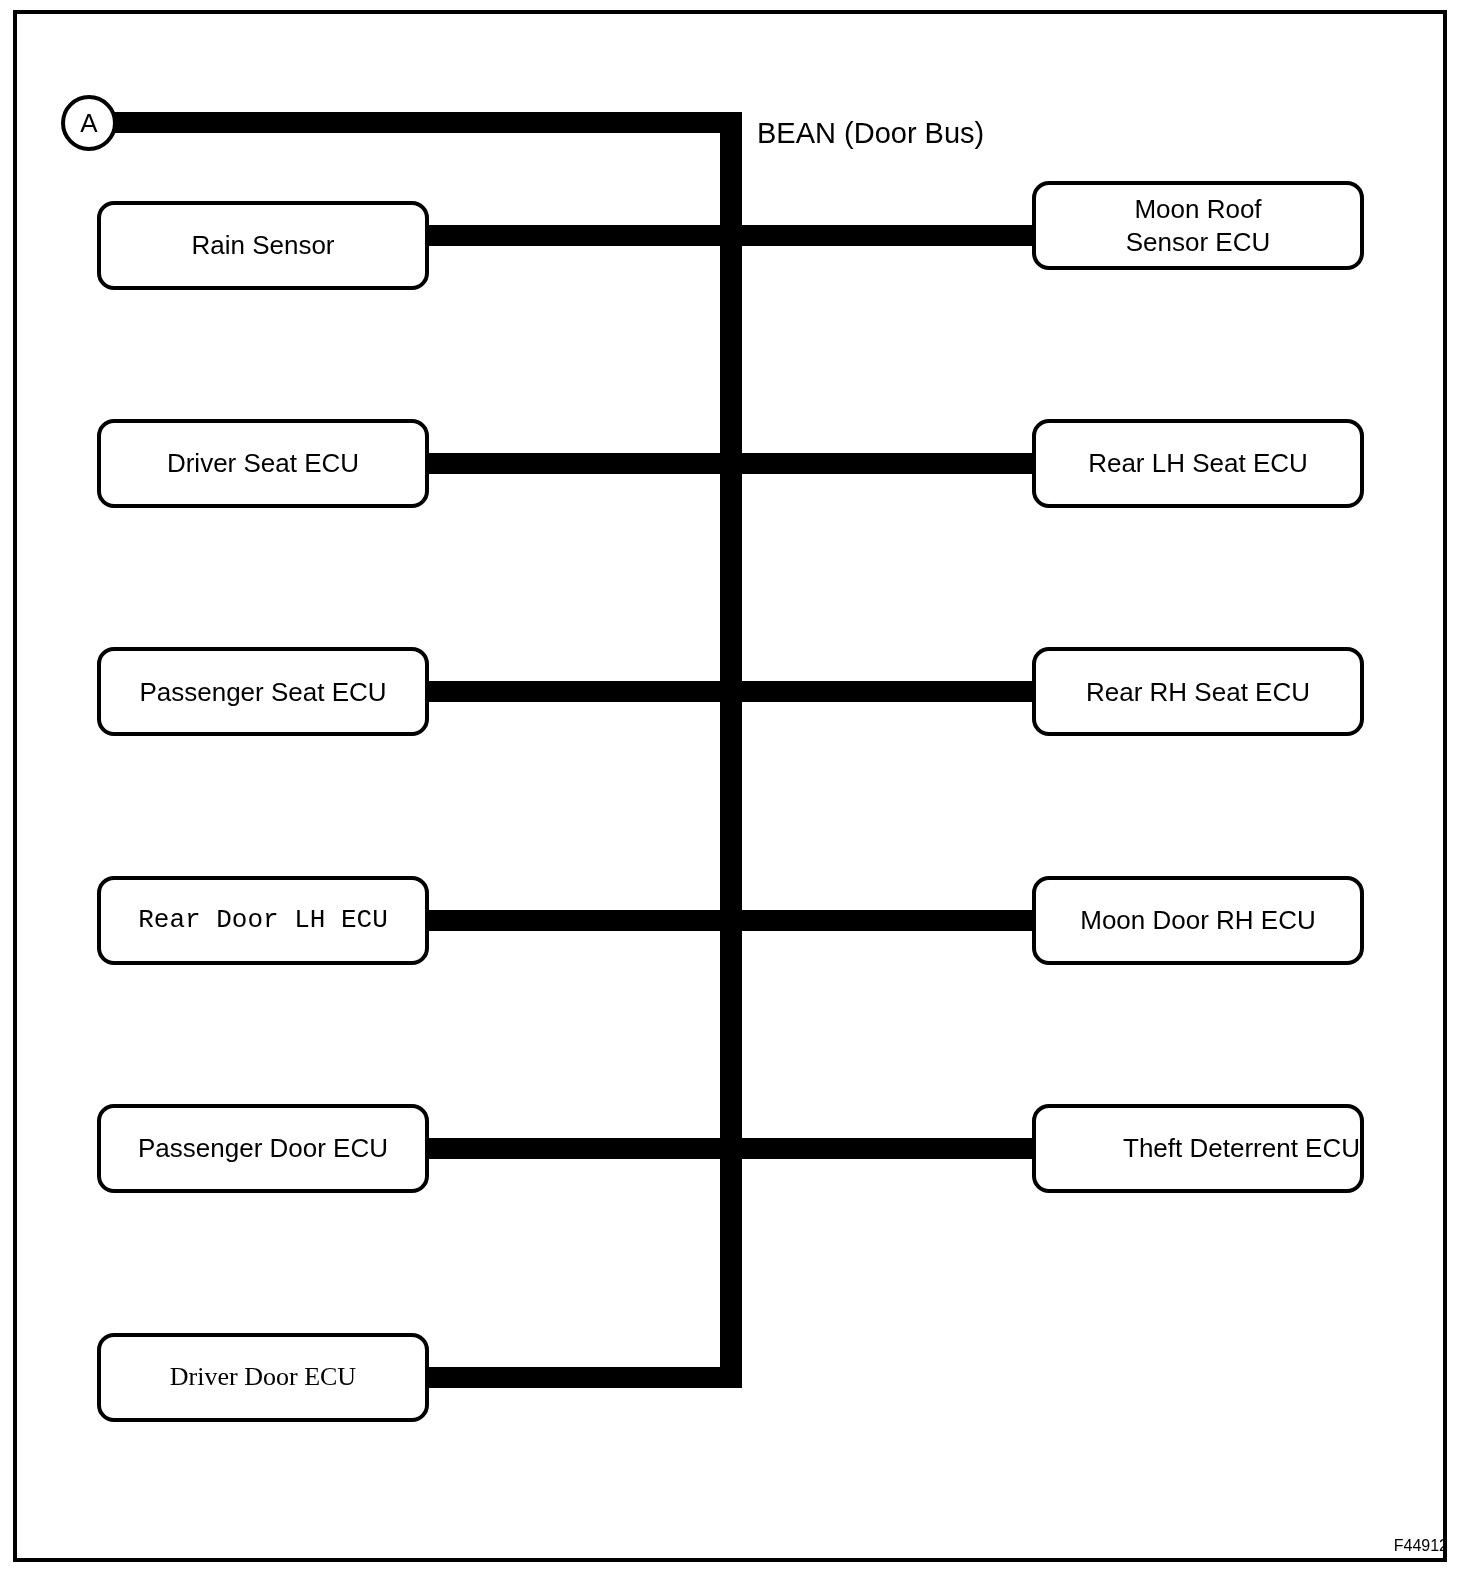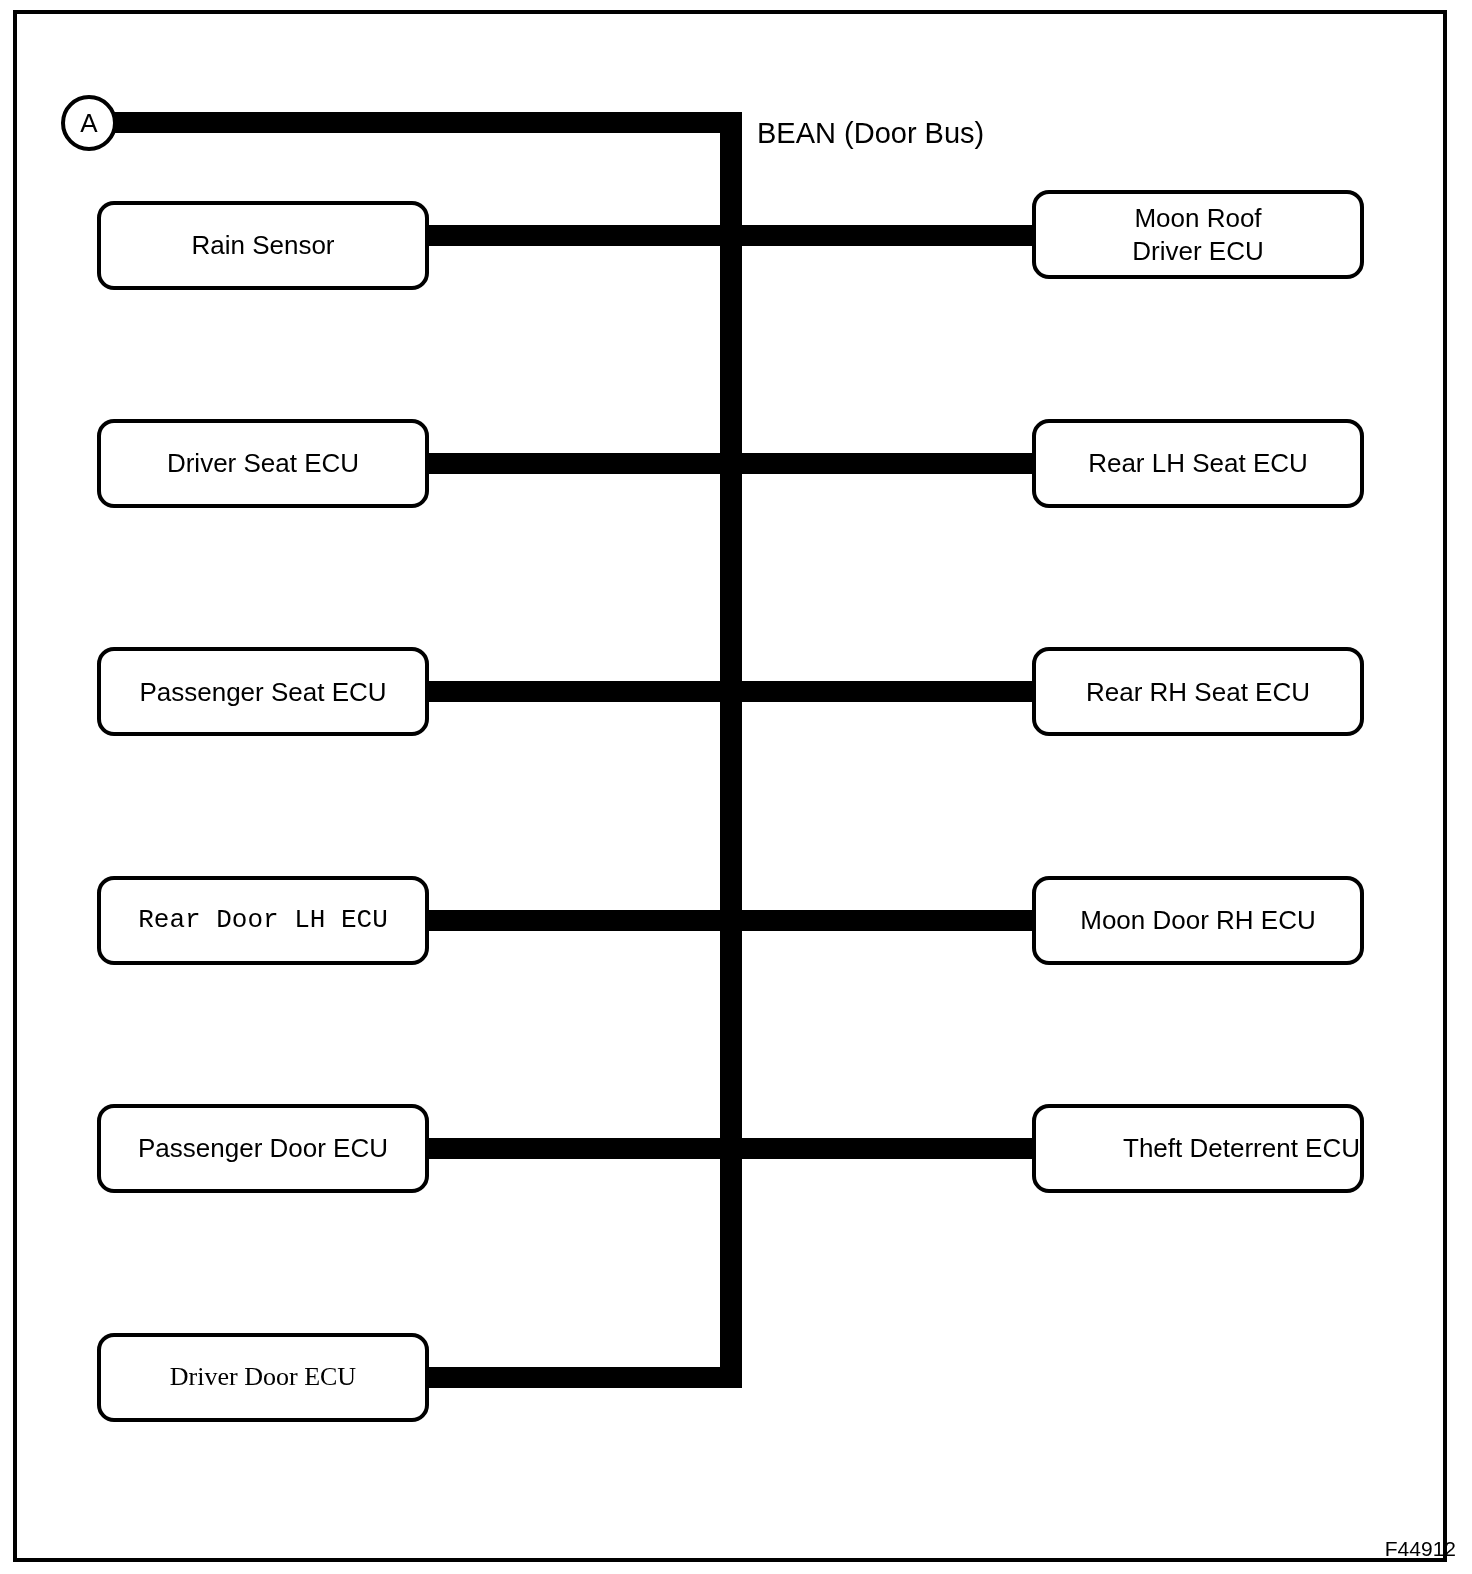--- a/index.html
+++ b/index.html
@@ -72,23 +72,23 @@
   .ecu-box.left-box  { left: 97px; }
   .ecu-box.right-box { left: 1032px; }
   .connector {
     position: absolute;
     height: 21px;
     background: #000000;
     z-index: 1;
   }
   .figure-id {
     position: absolute;
-    right: 16px;
+    right: 24px;
     top: 1537px;
-    font-size: 21px;
+    font-size: 16px;
   }
 </style>
 </head>
 <body>
 
 <div id="stage">
 
   <div class="frame"></div>
 
   <div class="hline" style="left:89px; top:112px; width:653px; height:21px;"></div>
@@ -100,23 +100,23 @@
   </div>
 
   <div class="bus-label">BEAN (Door Bus)</div>
 
   <div id="rows-layer">
       <div class="ecu-box left-box" style="top: 201px;">
         <div>Rain Sensor</div>
       </div>
       <div class="connector" style="left: 425px; width: 317px; top: 224.5px;"></div>
       <div class="connector" style="left: 720px; width: 316px; top: 224.5px;"></div>
-      <div class="ecu-box right-box" style="top: 190px;">
+      <div class="ecu-box right-box" style="top: 181px;">
         <div>Moon Roof</div>
-        <div>Driver ECU</div>
+        <div>Sensor ECU</div>
       </div>
       <div class="ecu-box left-box" style="top: 418.9px; text-align: center;">
         <div>Driver Seat ECU</div>
       </div>
       <div class="connector" style="left: 425px; width: 317px; top: 452.9px;"></div>
       <div class="connector" style="left: 720px; width: 316px; top: 452.9px;"></div>
       <div class="ecu-box right-box" style="top: 418.9px;">
         <div>Rear LH Seat ECU</div>
       </div>
       <div class="ecu-box left-box" style="top: 647.3px;">

